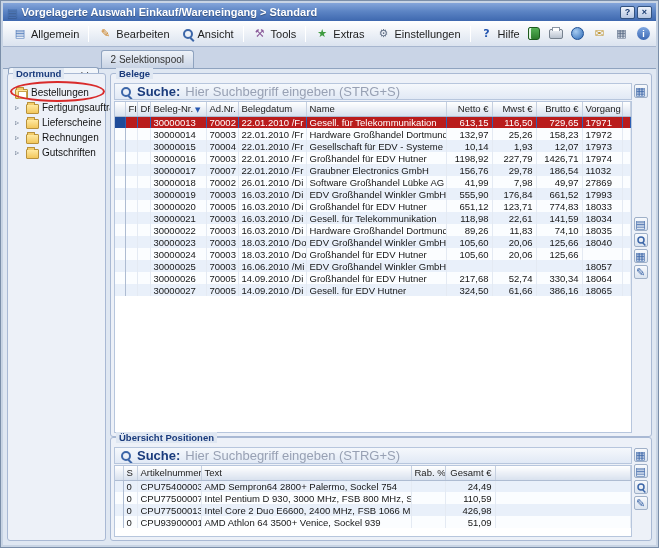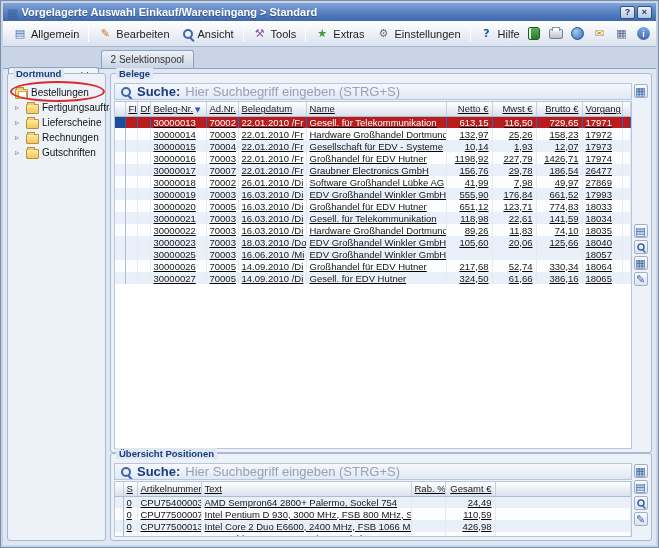--- a/index.html
+++ b/index.html
@@ -94,35 +94,35 @@
   .folder.open::after { content:""; position:absolute; left:2px; top:1px; width:7px; height:6px; background:#fff; border:1px solid #c9a24a; }
   .annotation {
     position:absolute; left:-1px; top:-2px; width:95px; height:21px;
     border:2px solid #d92b2b; border-radius:50%;
     pointer-events:none; z-index:5;
   }
 
   
   .right-col { flex:1; min-width:0; display:flex; flex-direction:column; }
   .belege { flex:1; min-height:0; display:flex; flex-direction:column; }
-  .positionen { height:88px; flex:none; display:flex; flex-direction:column; }
+  .positionen { height:104px; flex:none; display:flex; flex-direction:column; }
   .panel-row { flex:1; min-height:0; display:flex; }
   .panel-main { flex:1; min-width:0; display:flex; flex-direction:column; }
 
   .search-row {
     height:17px; flex:none;
     display:flex; align-items:center; gap:5px; padding:0 5px;
     background:linear-gradient(#f5f8fc,#e1e9f5);
     border:1px solid #b7c6dd; margin-bottom:1px;
     font-size:13px; white-space:nowrap; overflow:hidden;
   }
   .search-label { font-weight:bold; color:#1a3b7c; }
   .search-placeholder { color:#98a1b4; }
 
-  .table-area { flex:1; min-height:0; border:1px solid #b7c6dd; background:#ffffff; overflow:hidden;text-decoration:underline; }
+  .table-area { flex:1; min-height:0; border:1px solid #b7c6dd; background:#ffffff; overflow:hidden; }
 
   table.grid { width:100%; border-collapse:collapse; table-layout:fixed; font-size:9.5px; }
   .grid th {
     height:14px; font-weight:normal; text-align:left; padding:0 3px;
     background:linear-gradient(#ffffff,#d8e1ee);
     border-right:1px solid #c6d0e0; border-bottom:1px solid #aebcd2;
     color:#222; overflow:hidden; white-space:nowrap;
   }
   .grid td { height:12px; padding:0 3px; border-right:1px solid #e4eaf3; overflow:hidden; white-space:nowrap; color:#161616; }
   .grid tr.alt td { background:#e9f0fa; }
@@ -360,21 +360,21 @@
                         <td class="gutter"></td>
                         <td></td>
                         <td></td>
                         <td>30000017</td>
                         <td>70007</td>
                         <td>22.01.2010 /Fr</td>
                         <td>Graubner Electronics GmbH</td>
                         <td class="num">156,76</td>
                         <td class="num">29,78</td>
                         <td class="num">186,54</td>
-                        <td>26477</td>
+                        <td>11032</td>
                         <td></td>
                       </tr>
                       <tr class="plain">
                         <td class="gutter"></td>
                         <td></td>
                         <td></td>
                         <td>30000018</td>
                         <td>70002</td>
                         <td>26.01.2010 /Di</td>
                         <td>Software Großhandel Lübke AG</td>
@@ -445,20 +445,34 @@
                         <td></td>
                         <td></td>
                         <td>30000023</td>
                         <td>70003</td>
                         <td>18.03.2010 /Do</td>
                         <td>EDV Großhandel Winkler GmbH</td>
                         <td class="num">105,60</td>
                         <td class="num">20,06</td>
                         <td class="num">125,66</td>
                         <td>18040</td>
+                        <td></td>
+                      </tr>
+                      <tr class="plain">
+                        <td class="gutter"></td>
+                        <td></td>
+                        <td></td>
+                        <td>30000024</td>
+                        <td>70003</td>
+                        <td>18.03.2010 /Do</td>
+                        <td>Großhandel für EDV Hutner</td>
+                        <td class="num">105,60</td>
+                        <td class="num">20,06</td>
+                        <td class="num">125,66</td>
+                        <td></td>
                         <td></td>
                       </tr>
                       <tr class="alt">
                         <td class="gutter"></td>
                         <td></td>
                         <td></td>
                         <td>30000025</td>
                         <td>70003</td>
                         <td>16.06.2010 /Mi</td>
                         <td>EDV Großhandel Winkler GmbH</td>

